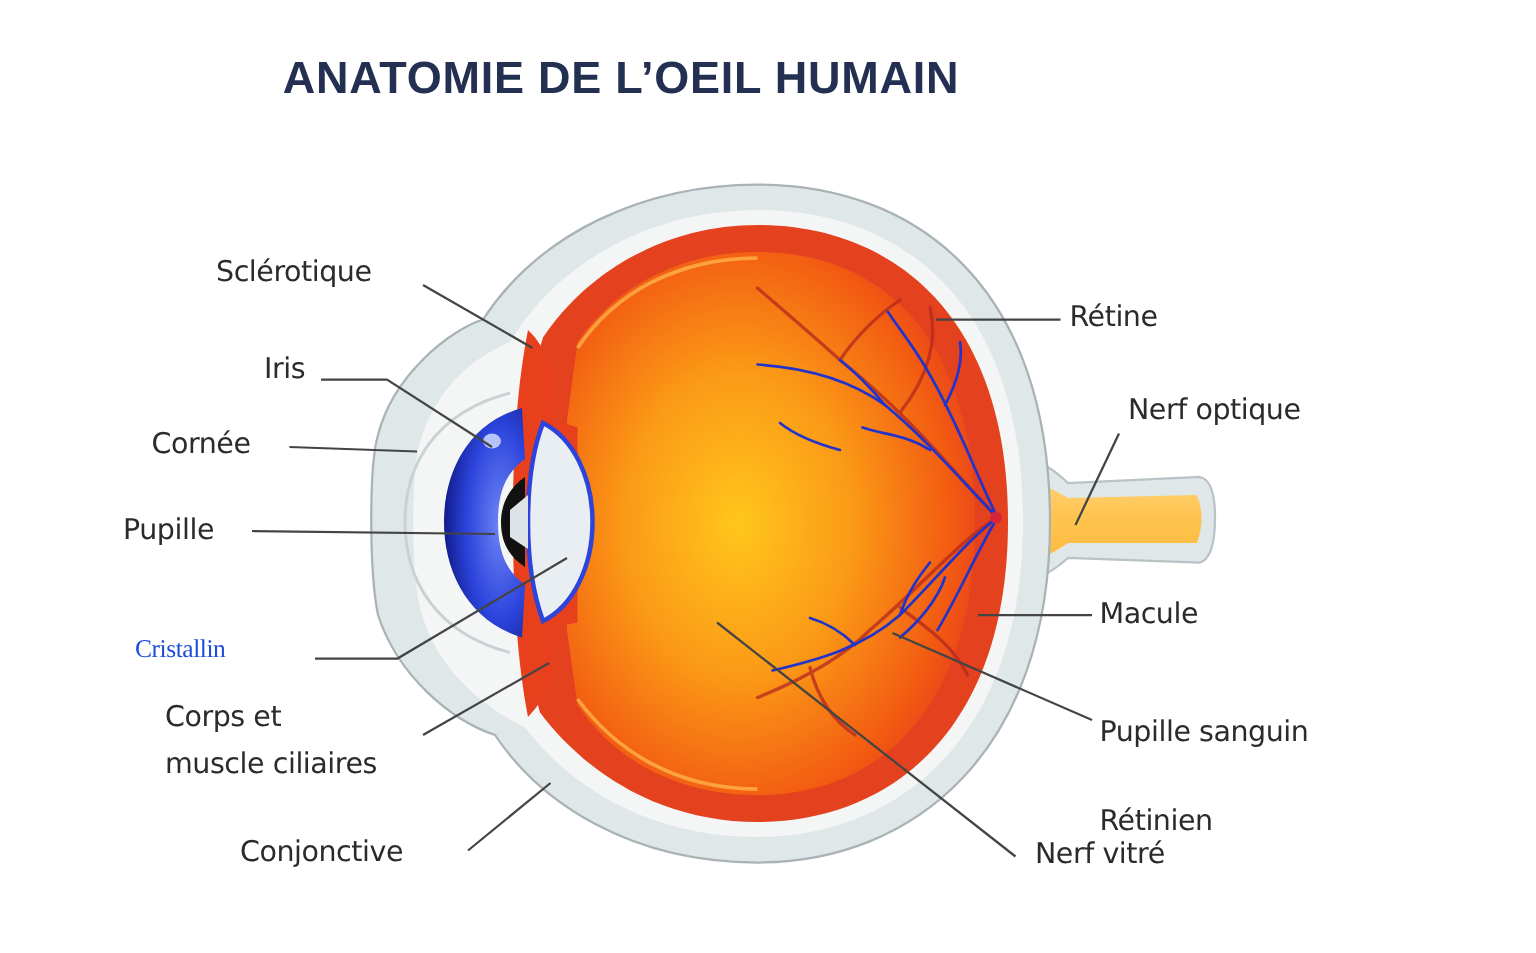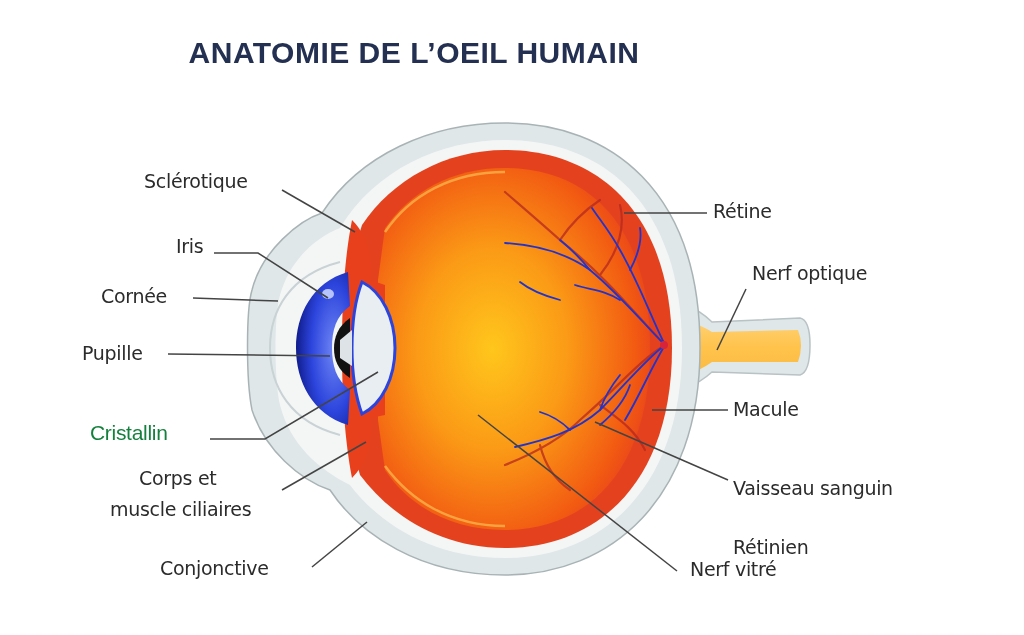--- a/index.html
+++ b/index.html
@@ -7,21 +7,21 @@
     .title {
       position: absolute; left: 0; top: 36px; width: 828px; text-align: center;
       font-family: "Liberation Sans", sans-serif; font-weight: bold; font-size: 30px;
       color: #243052; letter-spacing: 0.5px;
     }
     svg.eye { position: absolute; left: 0; top: 0; }
     .label {
       position: absolute; font-family: "DejaVu Sans", sans-serif; font-size: 19px;
       color: #2b2b2b; line-height: 26px; white-space: nowrap; letter-spacing: -0.3px; text-align: center;
     }
-    .label.dark { color: #15803d; font-family: Liberation Sans, sans-serif; font-size: 21px; }
+    .label.dark { color: #1d4ed8; font-family: Liberation Serif, serif; font-size: 17px; }
   </style>
 </head>
 <body>
 
 <div class="title">ANATOMIE DE L’OEIL HUMAIN</div>
 
 <svg class="eye" width="1024" height="635" viewBox="0 0 1024 635" xmlns="http://www.w3.org/2000/svg">
   <defs>
     <radialGradient id="vitreous" cx="0.42" cy="0.5" r="0.62">
       <stop offset="0" stop-color="#ffc61c"></stop>
@@ -111,22 +111,22 @@
     <path d="M 728 480 L 595 422"></path>
     <path d="M 677 571 L 478 415"></path>
   </g>
 </svg>
 
 <div class="label" style="left:144px;top:168px;">Sclérotique</div>
 <div class="label" style="left:176px;top:233px;">Iris</div>
 <div class="label" style="left:101px;top:283px;">Cornée</div>
 <div class="label" style="left:82px;top:340px;">Pupille</div>
 <div class="label dark" style="left:90px;top:420px;">Cristallin</div>
-<div class="label" style="left:110px;top:465px;margin-left:29px;">Corps et</div>
+<div class="label" style="left:110px;top:465px;">Corps et</div>
 <div class="label" style="left:110px;top:496px;">muscle ciliaires</div>
 <div class="label" style="left:160px;top:555px;">Conjonctive</div>
 
 <div class="label" style="left:713px;top:198px;">Rétine</div>
 <div class="label" style="left:752px;top:260px;">Nerf optique</div>
 <div class="label" style="left:733px;top:396px;">Macule</div>
-<div class="label" style="left:733px;top:475px;">Vaisseau sanguin</div>
+<div class="label" style="left:733px;top:475px;">Pupille sanguin</div>
 <div class="label" style="left:733px;top:534px;">Rétinien</div>
 <div class="label" style="left:690px;top:556px;">Nerf vitré</div>
 
 </body></html>

